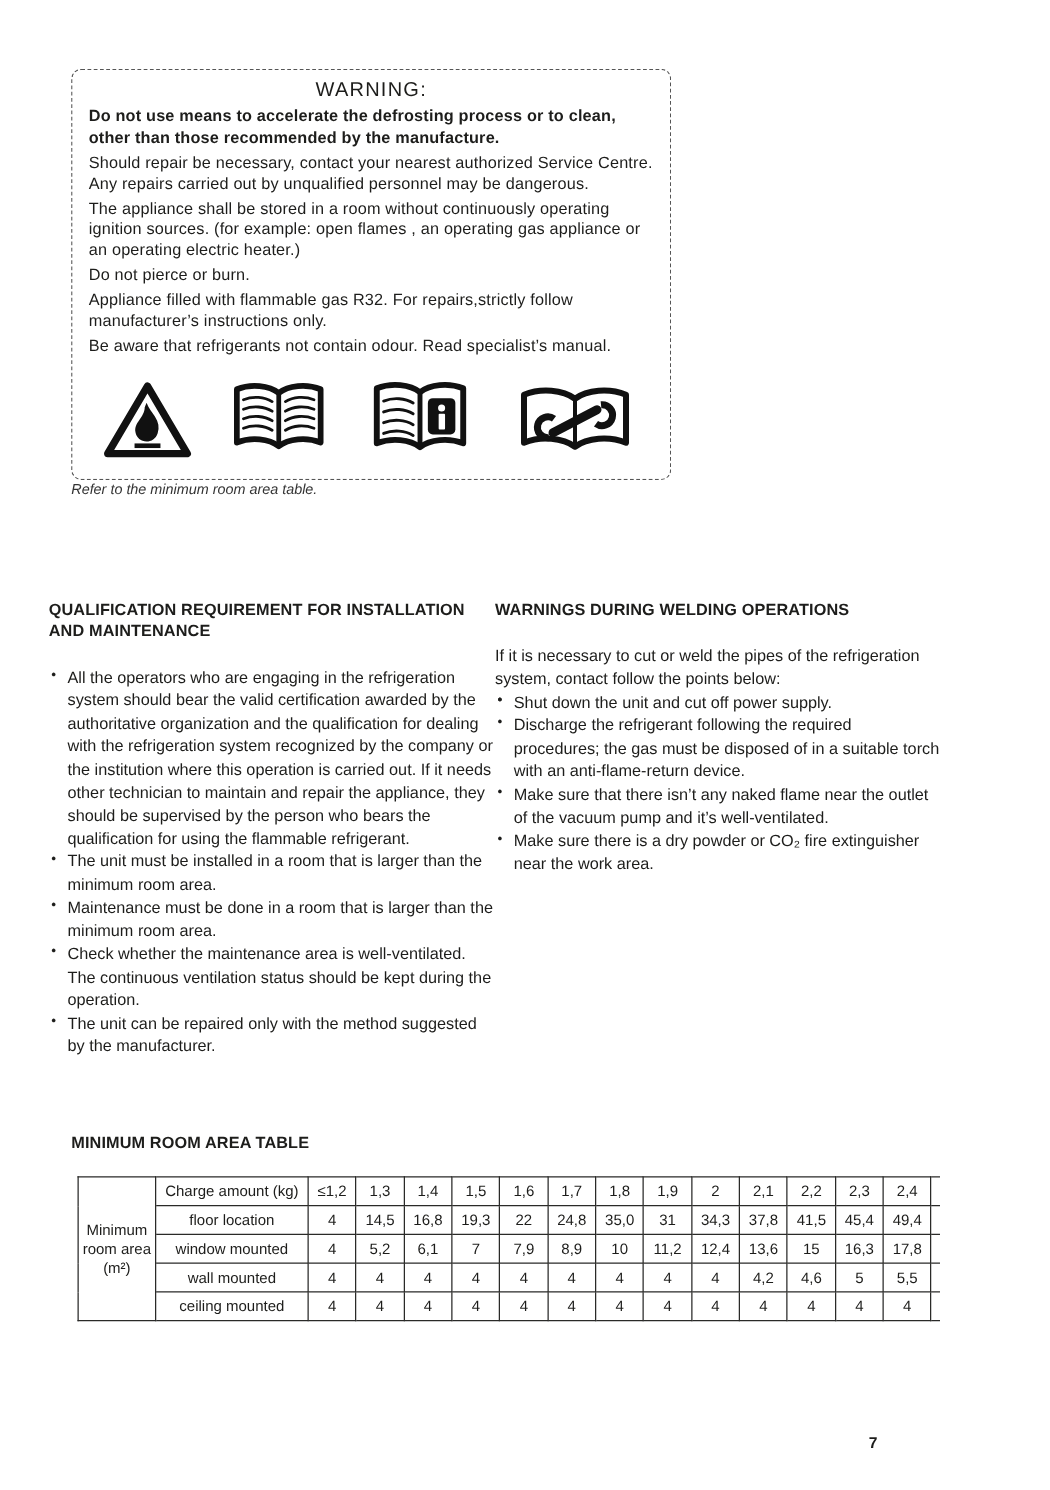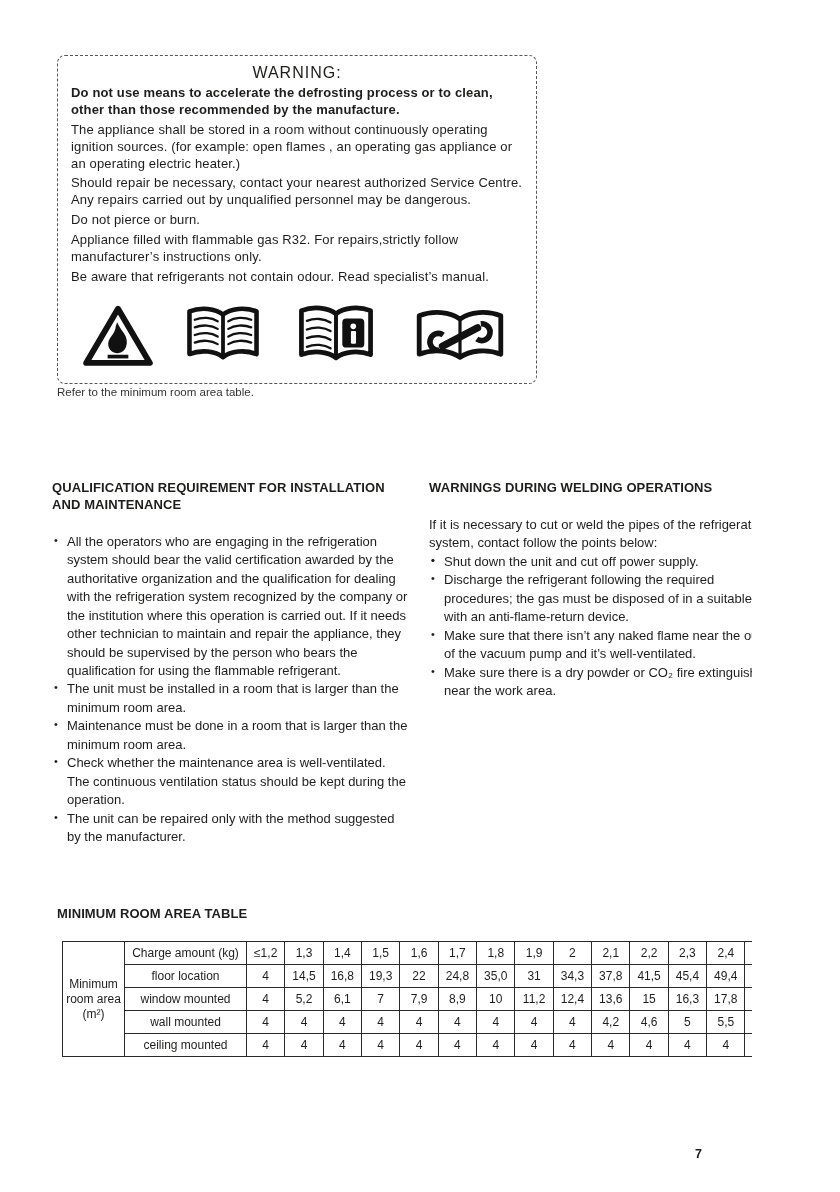--- a/index.html
+++ b/index.html
@@ -17,24 +17,24 @@
     border:1px dashed #555; border-radius:8px;
     padding:8px 13px 14px 13px;
   }
   .warning-title { text-align:center; font-size:16px; letter-spacing:1px; margin-bottom:3px; font-weight:400; }
   .warning-p { font-size:13px; line-height:1.3; letter-spacing:0.15px; margin-bottom:3px; }
   .warning-p.bold { font-weight:bold; font-size:13px; }
   .icon-row { display:flex; align-items:center; justify-content:space-between; padding:0 10px; margin-top:16px; }
   .icon-row svg { display:block; }
 
   
-  .caption { position:absolute; left:57px; top:386px; font-size:11.5px; color:#333; }
-
-  
-  .columns { position:absolute; left:52px; top:480px; width:734px; display:flex; gap:20px; }
+  .caption { position:absolute; left:57px; top:386px; font-style:italic; font-size:11.5px; color:#333; }
+
+  
+  .columns { position:absolute; left:39px; top:480px; width:734px; display:flex; }
   .col { width:357px; }
   .col h3 { font-size:13px; font-weight:bold; line-height:1.3; margin:0 0 19px 0; letter-spacing:0.1px; }
   .intro { font-size:13px; line-height:1.42; }
   ul.bullets { list-style:none; }
   ul.bullets li { position:relative; padding-left:15px; font-size:13px; line-height:1.42; }
   ul.bullets .dot { position:absolute; left:2px; top:0; font-size:11px; }
 
   
   .table-heading { position:absolute; left:57px; top:906px; font-size:13px; font-weight:bold; letter-spacing:0.1px; }
   table.min-area {
@@ -53,22 +53,22 @@
   .page-number { position:absolute; right:50px; top:1147px; font-size:12.5px; font-weight:bold; }
 </style>
 </head>
 <body>
 
 <div class="page">
 
   <div class="warning-box">
     <div class="warning-title">WARNING:</div>
     <p class="warning-p bold">Do not use means to accelerate the defrosting process or to clean, other than those recommended by the manufacture.</p>
+    <p class="warning-p">Should repair be necessary, contact your nearest authorized Service Centre. Any repairs carried out by unqualified personnel may be dangerous.</p>
     <p class="warning-p">The appliance shall be stored in a room without continuously operating ignition sources. (for example: open flames , an operating gas appliance or an operating electric heater.)</p>
-    <p class="warning-p">Should repair be necessary, contact your nearest authorized Service Centre. Any repairs carried out by unqualified personnel may be dangerous.</p>
     <p class="warning-p">Do not pierce or burn.</p>
     <p class="warning-p">Appliance filled with flammable gas R32. For repairs,strictly follow manufacturer’s instructions only.</p>
     <p class="warning-p">Be aware that refrigerants not contain odour. Read specialist’s manual.</p>
 
     <div class="icon-row">
 
       <span>
         <svg viewBox="0 0 100 90" width="74" height="67">
           <path d="M50 9 L93 82 L7 82 Z" fill="none" stroke="#111" stroke-width="8" stroke-linejoin="round"></path>
           <path d="M49 27 c2 6 6 10 9 15 c4 6 5 12 3 18 c-2 6 -7 9 -12 9 c-6 0 -11 -4 -12 -10 c-1 -5 1 -9 4 -13 c3 -4 6 -9 6 -14 z" fill="#111"></path>

